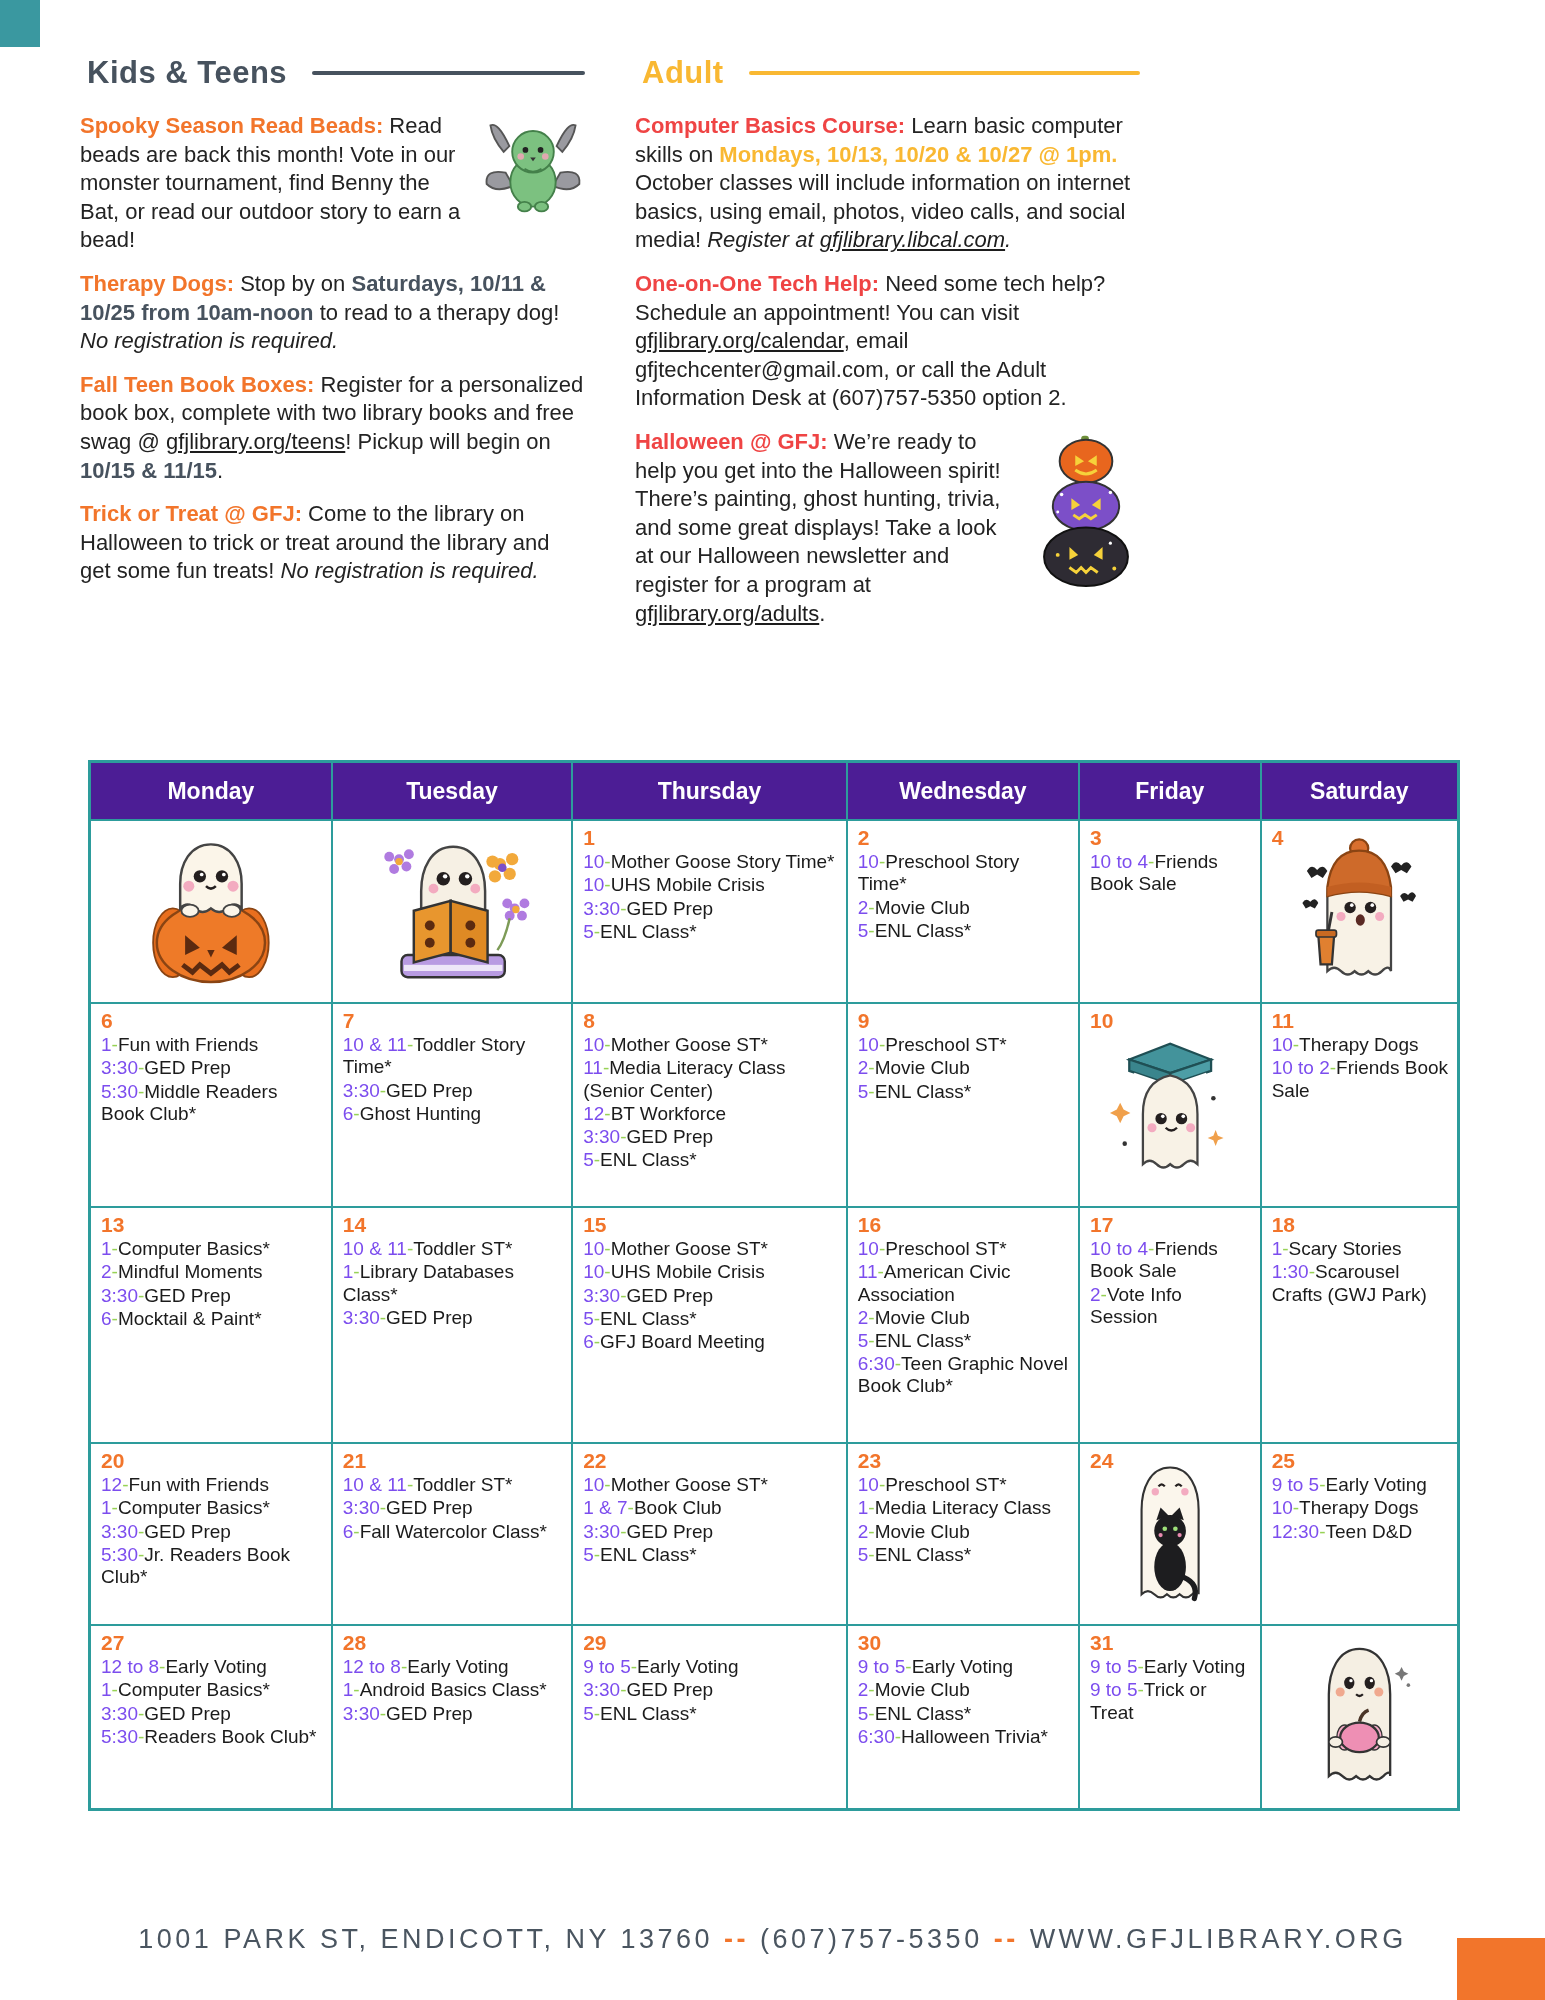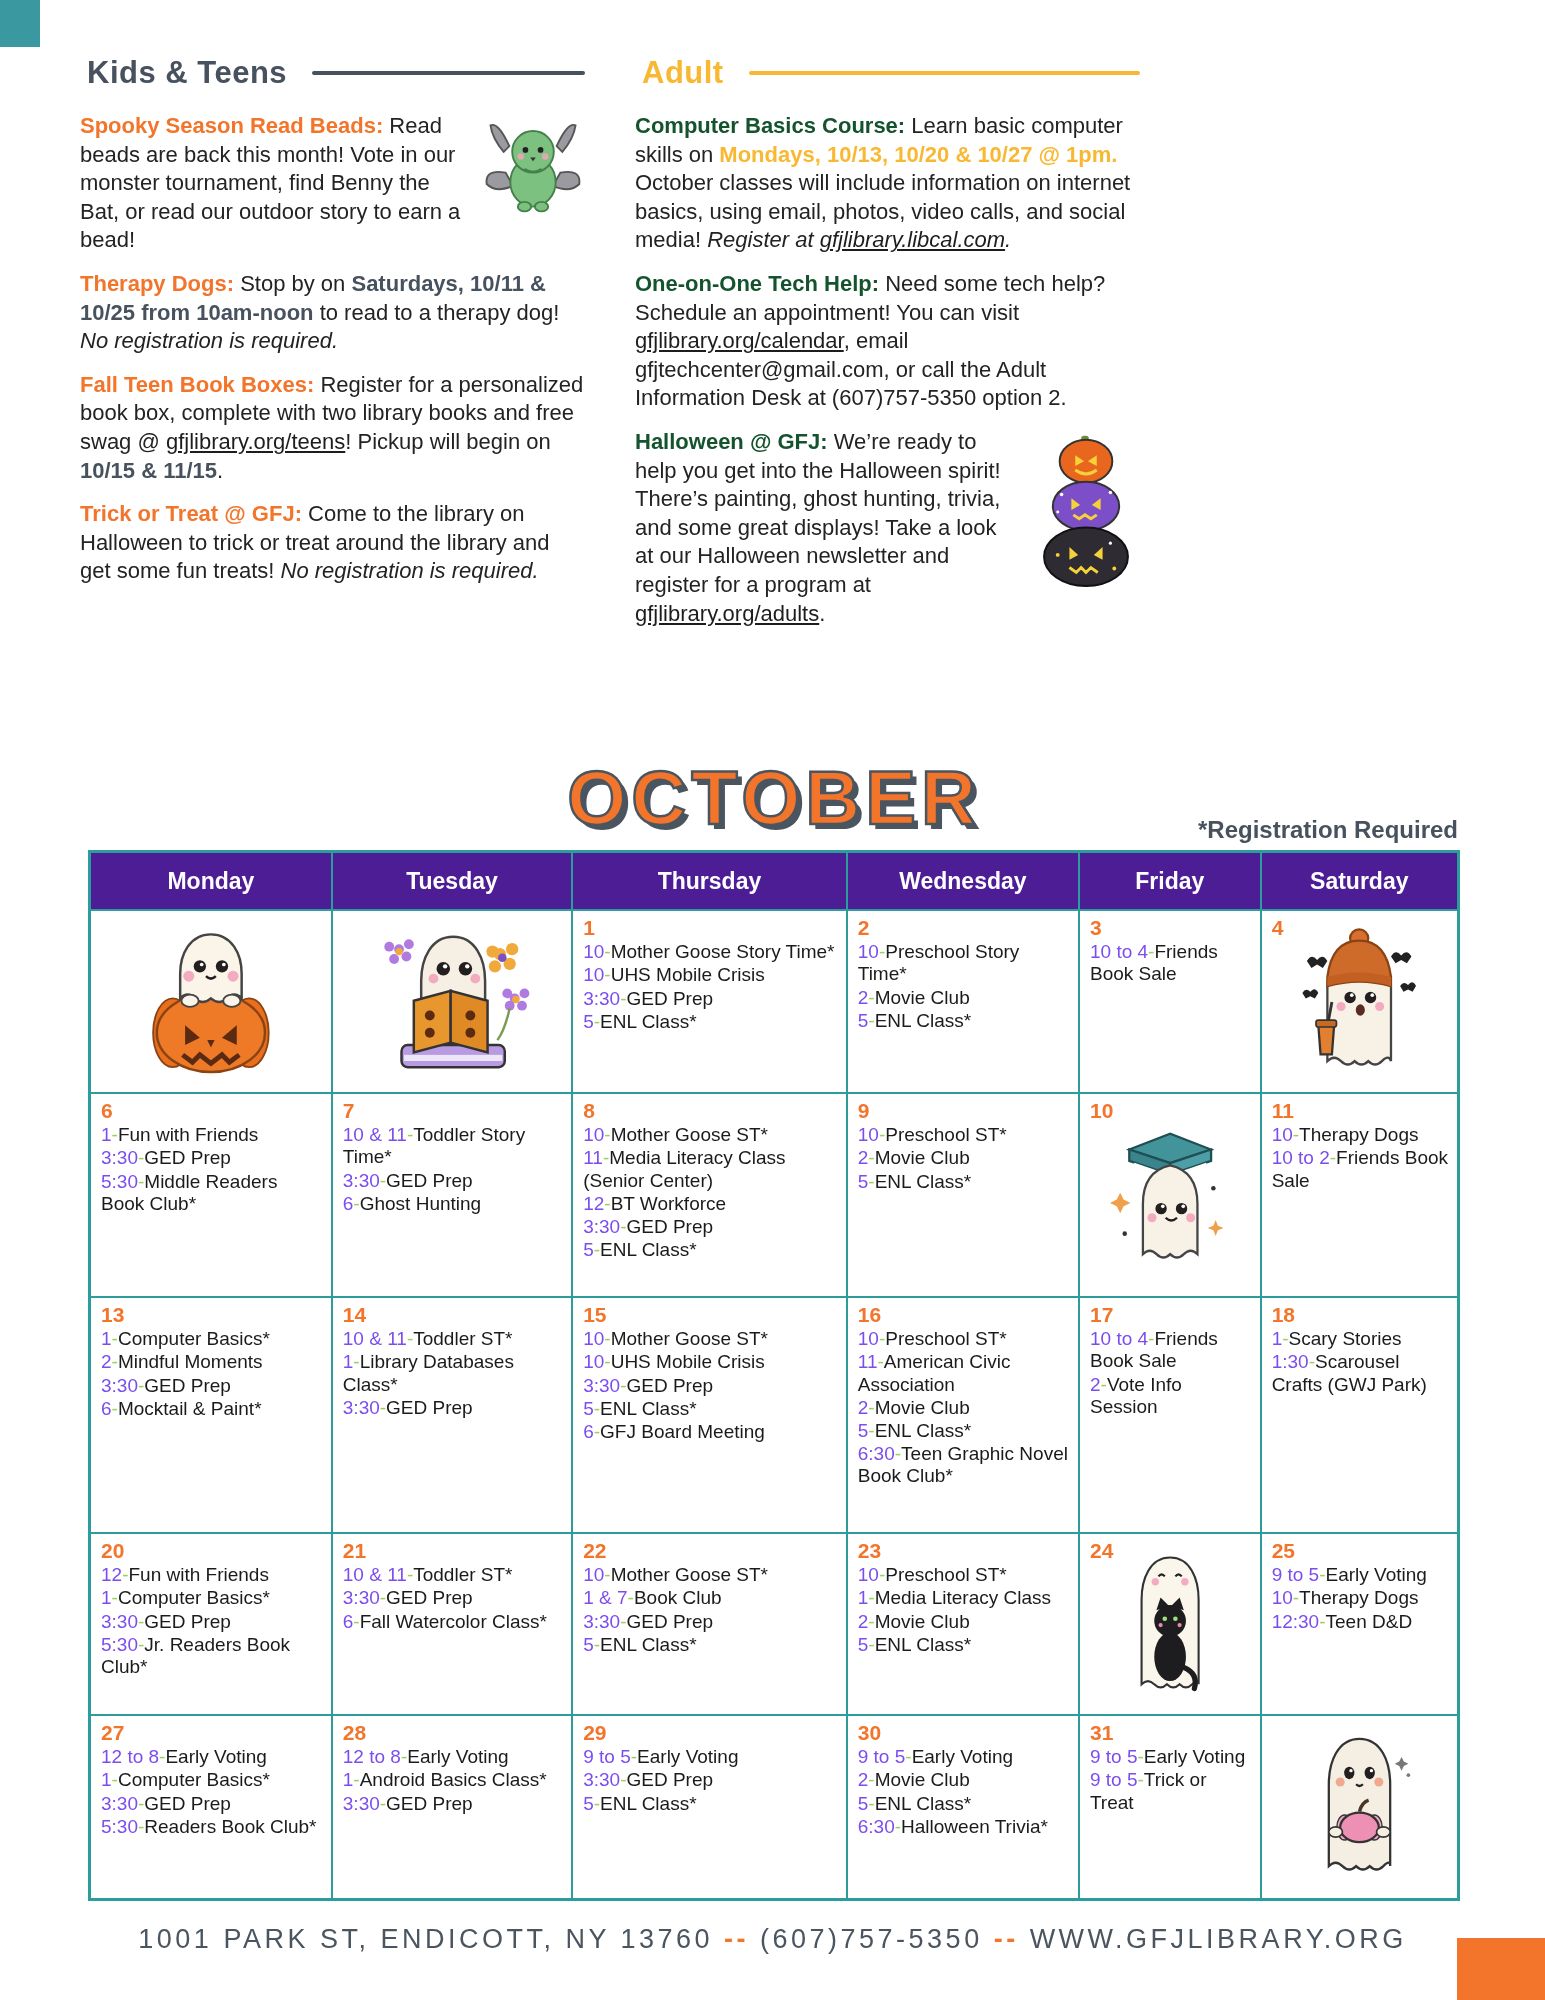--- a/index.html
+++ b/index.html
@@ -12,21 +12,21 @@
   .top{position:absolute;left:80px;top:48px;width:1390px;display:flex;gap:50px;}
   .col{width:505px;}
   .sec-head{display:flex;align-items:center;margin-bottom:14px;}
   .sec-head h2{margin:7px;font-size:31px;font-weight:bold;color:#47525E;letter-spacing:0.5px;}
   .sec-head h2.adult{color:#F9B832;}
   .rule{flex:1;height:4px;border-radius:2px;margin-left:18px;}
   .rule.slate{background:#47525E;}
   .rule.yellow{background:#F9B832;}
   .para{margin:0 0 15px 0;font-size:22px;line-height:1.3;}
   .r-orange{color:#F2752B;font-weight:bold;}
-  .r-teal{color:#14532d;font-weight:bold;}
+  .r-teal{color:#ef4444;font-weight:bold;}
   .r-yellow{color:#F9B832;font-weight:bold;}
   .r-b{font-weight:bold;color:#47525E;}
   .r-i{font-style:italic;}
   .r-u{text-decoration:underline;color:#1d1d1d;}
   .r-iu{font-style:italic;text-decoration:underline;color:#1d1d1d;margin-top:40px;}
   .float-art{float:right;margin:2px 0 8px 14px;}
   .float-art svg{display:block;}
 
   
   .calendar{position:absolute;left:88px;top:760px;width:1372px;}
@@ -123,24 +123,20 @@
                 <circle cx="26" cy="128" r="2" fill="#F6D23A"></circle>
                 <circle cx="84" cy="142" r="2" fill="#F6D23A"></circle>
                 <circle cx="80" cy="116" r="1.6" fill="#fff"></circle>
               </svg>
             </span><span class="r-teal">Halloween @ GFJ: </span><span>We’re ready to help you get into the Halloween spirit! There’s painting, ghost hunting, trivia, and some great displays! Take a look at our Halloween newsletter and register for a program at </span><span class="r-u">gfjlibrary.org/adults</span><span>.</span></p>
         </div>
     </section>
   </div>
 
   <div class="calendar">
-    <div class="cal-title-row">
-      <div class="october">OCTOBER</div>
-      <div class="reg-note">*Registration Required</div>
-    </div>
     <div class="grid" id="cal-grid">
         <div class="hcell">Monday</div>
         <div class="hcell">Tuesday</div>
         <div class="hcell">Thursday</div>
         <div class="hcell">Wednesday</div>
         <div class="hcell">Friday</div>
         <div class="hcell lastcol">Saturday</div>
         <div class="cell">
           <div class="art-center">
             <svg viewBox="0 0 130 122">

